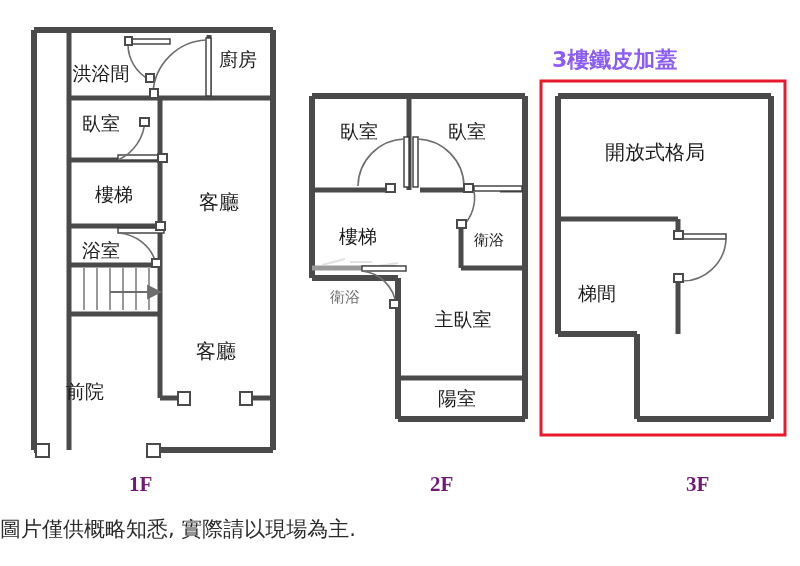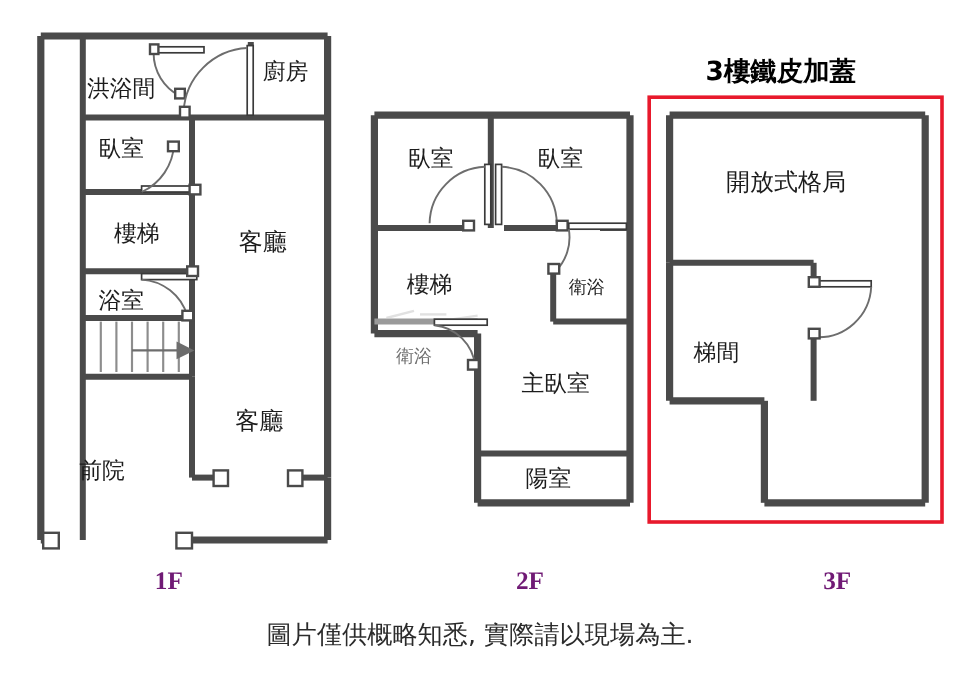--- a/index.html
+++ b/index.html
@@ -18,21 +18,21 @@
     font-family:Liberation Serif, serif;
     font-weight:bold;
     font-size:21px;
     color:#701a75;
     letter-spacing:0px;
     white-space:nowrap;
   }
   .caption{
     position:absolute;
     left:0;width:800px;
-    text-align:center;
+    text-align:left;
     font-family:"DejaVu Sans","Liberation Sans",sans-serif;
     font-size:21px;
     color:#2b2b2b;
     white-space:nowrap;
   }
   .red-title{
     position:absolute;
     font-family:"DejaVu Sans","Liberation Sans",sans-serif;
     font-weight:bold;
     font-size:22px;
@@ -220,21 +220,21 @@
       <g>
         <rect class="leaf" x="678" y="234" width="48" height="5"></rect>
         <path class="swing" d="M726,239 A44,44 0 0,1 680,281"></path>
         <rect class="doormark" x="674" y="231" width="9" height="8"></rect>
         <rect class="doormark" x="674" y="274" width="9" height="8"></rect>
       </g>
     </g>
 
   </svg>
 
-  <div class="red-title" style="left:588px;top:45px;color:#000000;">3樓鐵皮加蓋</div>
+  <div class="red-title" style="left:552px;top:45px;color:#8b5cf6;">3樓鐵皮加蓋</div>
 
   <div class="rm" style="left:101px;top:74px;">洪浴間</div>
   <div class="rm" style="left:238px;top:60px;">廚房</div>
   <div class="rm" style="left:101px;top:124px;">臥室</div>
   <div class="rm big" style="left:219px;top:202px;">客廳</div>
   <div class="rm" style="left:114px;top:195px;">樓梯</div>
   <div class="rm" style="left:101px;top:251px;">浴室</div>
   <div class="rm big" style="left:216px;top:351px;">客廳</div>
   <div class="rm" style="left:85px;top:392px;">前院</div>
 

